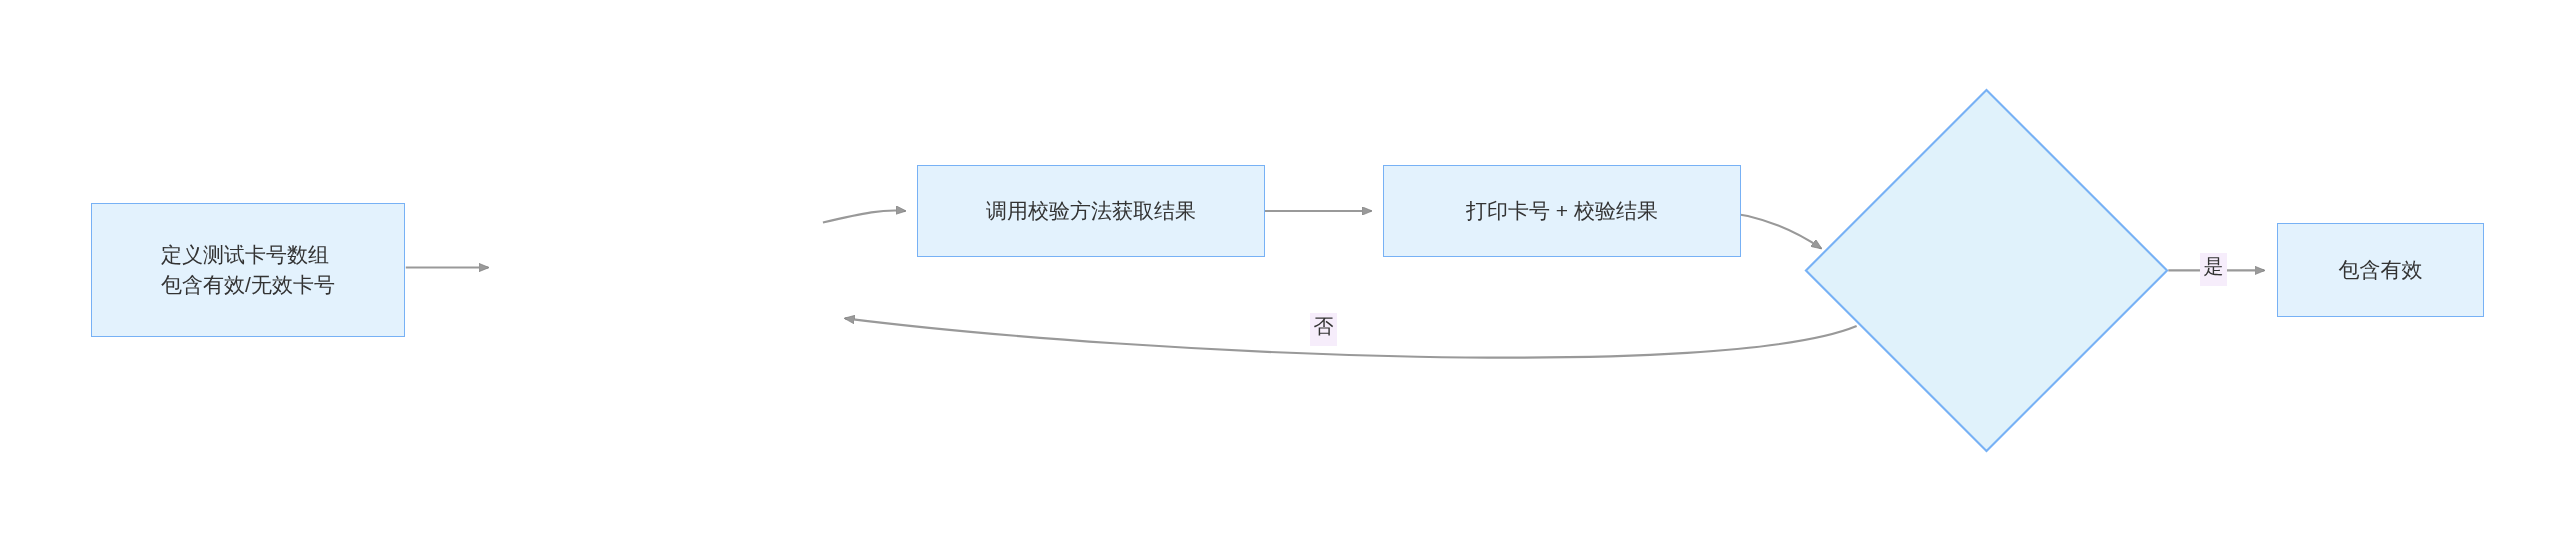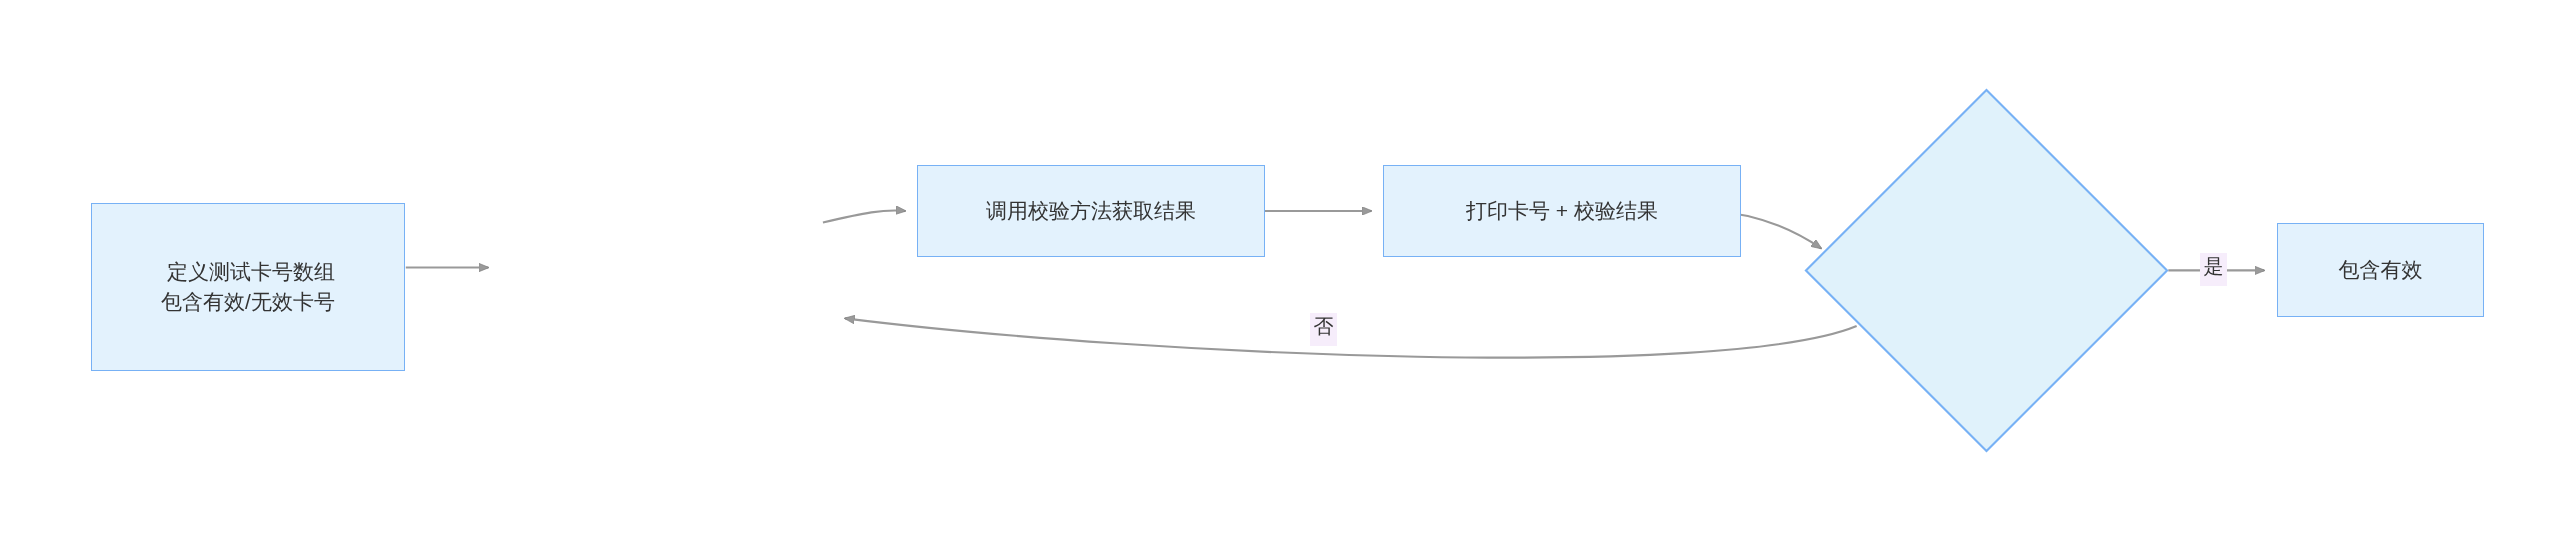--- a/index.html
+++ b/index.html
@@ -25,21 +25,21 @@
     top: 0;
     width: 2576px;
     height: 537px;
   }
   .node {
     position: absolute;
     box-sizing: border-box;
     display: flex;
     align-items: center;
     justify-content: center;
-    text-align: right;
+    text-align: left;
   }
   .node-process {
     background: #e3f2fd;
     border: 1.9px solid #77b1f5;
     color: #333333;
     font-size: 21px;
     line-height: 1.45;
   }
   .node-label {
     white-space: pre-line;
@@ -92,21 +92,21 @@
 
     <path d="M 1318 220 L 1429 220" fill="none" stroke="#999999" stroke-width="2.2" marker-end="url(#arrowhead)"></path>
 
     <path d="M 1781 220 C 1830 222, 1870 240, 1898 259" fill="none" stroke="#999999" stroke-width="2.2" marker-end="url(#arrowhead)"></path>
 
     <path d="M 2260 282 L 2360 282" fill="none" stroke="#999999" stroke-width="2.2" marker-end="url(#arrowhead)"></path>
 
     <path d="M 1935 340 C 1800 396, 1200 372, 880 332" fill="none" stroke="#999999" stroke-width="2.2" marker-end="url(#arrowhead)"></path>
   </svg>
 
-  <div class="node node-process" style="left:91px; top:203px; width:314px; height:168px;">
+  <div class="node node-process" style="left:91px; top:203px; width:314px; height:134px;">
     <span class="node-label">定义测试卡号数组
 包含有效/无效卡号</span>
   </div>
 
 
   <div class="node node-process" style="left:917px; top:165px; width:348px; height:92px;">
     <span class="node-label">调用校验方法获取结果</span>
   </div>
 
   <div class="node node-process" style="left:1383px; top:165px; width:358px; height:92px;">

